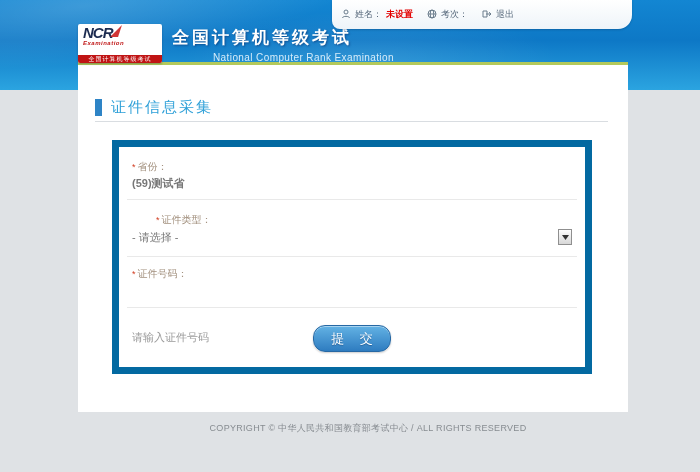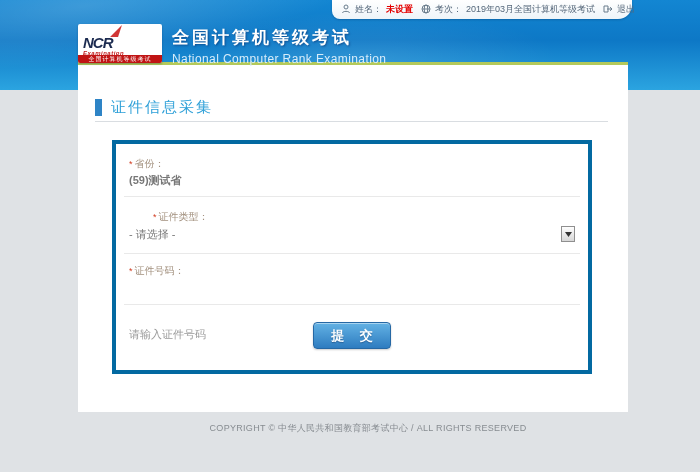--- a/index.html
+++ b/index.html
@@ -10,82 +10,82 @@
   
   .header { position:absolute; left:0; top:0; width:700px; height:90px;
             background:linear-gradient(to bottom,#1386d2 0%,#0d78c6 45%,#2ba4e0 100%); }
   .header::before { content:""; position:absolute; left:-40px; top:-30px; width:420px; height:90px;
             background:radial-gradient(ellipse at 30% 30%, rgba(255,255,255,.18), rgba(255,255,255,0) 65%);
             transform:rotate(-6deg); }
   .header::after { content:""; position:absolute; left:180px; top:10px; width:380px; height:60px;
             background:radial-gradient(ellipse at 50% 80%, rgba(255,255,255,.10), rgba(255,255,255,0) 70%); }
 
   
-  .topbar { position:absolute; left:332px; top:0; width:300px; height:19px; z-index:5;
+  .topbar { position:absolute; left:332px; top:0; width:300px; height:29px; z-index:5;
             background:linear-gradient(#ffffff,#eef4f9); border-radius:0 0 14px 8px;
             box-shadow:0 1px 2px rgba(0,30,70,.25);
             display:flex; align-items:center; gap:4px; padding:0 10px 1px 9px;
             font-size:9px; color:#55677a; white-space:nowrap; }
   .topbar .red { color:#e30000; font-weight:bold; }
   .tb-icon { width:10px; height:10px; flex:0 0 auto; display:block; }
   .tb-sep { width:6px; }
   .logout-link { color:#55677a; text-decoration:none; cursor:pointer;text-align:right; }
 
   
   .logo-box { position:absolute; left:78px; top:24px; width:84px; height:39px; z-index:4;
-              background:#fff; border-radius:2px; padding:12px 5px 0 5px; overflow:hidden;
+              background:#fff; border-radius:2px; padding:2px 5px 0 5px; overflow:hidden;
               box-shadow:0 1px 2px rgba(0,20,60,.3); }
   .logo-ncr { font-size:15px; font-weight:bold; font-style:italic; letter-spacing:-1px;
               color:#1c2b50; line-height:14px; position:relative; }
   .logo-swoosh { position:absolute; left:34px; top:1px; width:0; height:0;
               border-left:8px solid transparent; border-bottom:12px solid #cc2020;
               transform:skewX(-18deg); opacity:.9; }
   .logo-exam { font-size:6px; font-weight:bold; font-style:italic; color:#c01818; line-height:7px; letter-spacing:.5px; }
   .logo-banner { position:absolute; left:0; bottom:0; width:84px; height:8px; background:#c01414;
               color:#fff; font-size:6px; line-height:8px; text-align:center; letter-spacing:1px; }
 
   .title-block { position:absolute; left:172px; top:26px; z-index:4; }
   .title-cn { font-size:17px; font-weight:bold; color:#ffffff; letter-spacing:3px;
               text-shadow:1px 1px 2px rgba(0,20,80,.45); }
-  .title-en { margin-top:3px; font-size:12px; color:#d6ecfa; letter-spacing:.4px; }
+  .title-en { margin-top:3px; font-size:10px; color:#d6ecfa; letter-spacing:.4px;margin-left:41px; }
 
   
   .card { position:absolute; left:78px; top:62px; width:550px; height:350px; z-index:3;
           background:#ffffff; border-top:3px solid #b4c95b; }
   .section-head { position:absolute; left:17px; top:33px; display:flex; align-items:center; gap:9px; }
   .section-bar { width:7px; height:17px; background:#2e84c6; }
   .section-title { font-size:15px; color:#2ea0d8; letter-spacing:2px; }
   .section-divider { position:absolute; left:17px; right:20px; top:56px; border-top:1px solid #d9dde1; }
 
   .panel { position:absolute; left:34px; top:75px; width:480px; height:234px;
-           border:4px solid #0369a1; background:#fff; }
+           border:7px solid #0369a1; background:#fff; }
   .f-label { position:absolute; left:13px; font-size:10px; color:#a3917f; line-height:12px; }
   .f-label .req { color:#d13b1f; margin-right:2px; font-size:9px; }
   .f-static { position:absolute; left:13px; font-size:11px; color:#777; line-height:13px;font-weight:bold; }
   .sep { position:absolute; left:8px; right:8px; border-bottom:1px solid #e9e9e9; }
 
   .select-row { position:absolute; left:13px; right:13px; top:81px; height:18px;
                 display:flex; align-items:center; justify-content:space-between; cursor:pointer; }
   .select-value { font-size:11px; color:#777; }
   .select-arrow-box { width:14px; height:16px; border:1px solid #8f8f8f;
                 background:linear-gradient(#fefefe,#d7d7d7);
                 display:flex; align-items:center; justify-content:center; }
   .select-arrow-box svg { display:block; }
 
   .f-input { position:absolute; left:13px; top:135px; width:440px; height:16px;
              border:none; outline:none; font-size:11px; color:#555; background:transparent;
              font-family:"Liberation Sans","DejaVu Sans",sans-serif;margin-top:47px; }
   .f-input::placeholder { color:#9a9a9a; opacity:1; }
 
   .submit-btn { position:absolute; left:50%; top:178px; transform:translateX(-50%);
-             width:78px; height:27px; border:1px solid #2668a4; border-radius:4px;
+             width:78px; height:27px; border:1px solid #2668a4; border-radius:12px;
              background:linear-gradient(#63b2e4,#2e7cc0); color:#fff; font-size:13px;
              word-spacing:12px; text-shadow:0 1px 1px rgba(0,20,60,.35); cursor:pointer;
              box-shadow:inset 0 1px 0 rgba(255,255,255,.45), 0 1px 2px rgba(0,0,0,.2);
-             font-family:"Liberation Sans","DejaVu Sans",sans-serif;font-weight:bold; }
+             font-family:"Liberation Sans","DejaVu Sans",sans-serif; }
 
   
   .footer { position:absolute; left:0; right:0; top:421px; text-align:center;
             font-size:9px; color:#878c91; line-height:14px; letter-spacing:.3px;padding-left:36px; }
 </style>
 </head>
 <body>
 
 <div class="page">
 
@@ -98,21 +98,20 @@
       </svg>
       <span>姓名：</span>
       <span class="red">未设置</span>
       <span class="tb-sep"></span>
       <svg class="tb-icon" viewBox="0 0 10 10">
         <circle cx="5" cy="5" r="4" fill="none" stroke="#6a7c8c" stroke-width="1"></circle>
         <line x1="1" y1="5" x2="9" y2="5" stroke="#6a7c8c" stroke-width="1"></line>
         <ellipse cx="5" cy="5" rx="1.8" ry="4" fill="none" stroke="#6a7c8c" stroke-width="1"></ellipse>
       </svg>
       <span>考次：</span>
-      <span>2019年03月全国计算机等级考试</span>
       <span class="tb-sep"></span>
       <svg class="tb-icon" viewBox="0 0 10 10">
         <path d="M1 2 L5 2 L5 8 L1 8 Z" fill="none" stroke="#6a7c8c" stroke-width="1"></path>
         <line x1="4" y1="5" x2="9" y2="5" stroke="#6a7c8c" stroke-width="1"></line>
         <path d="M7 3.2 L9 5 L7 6.8" fill="none" stroke="#6a7c8c" stroke-width="1"></path>
       </svg>
       <a class="logout-link">退出</a>
     </div>
 
     <div class="logo-box">

